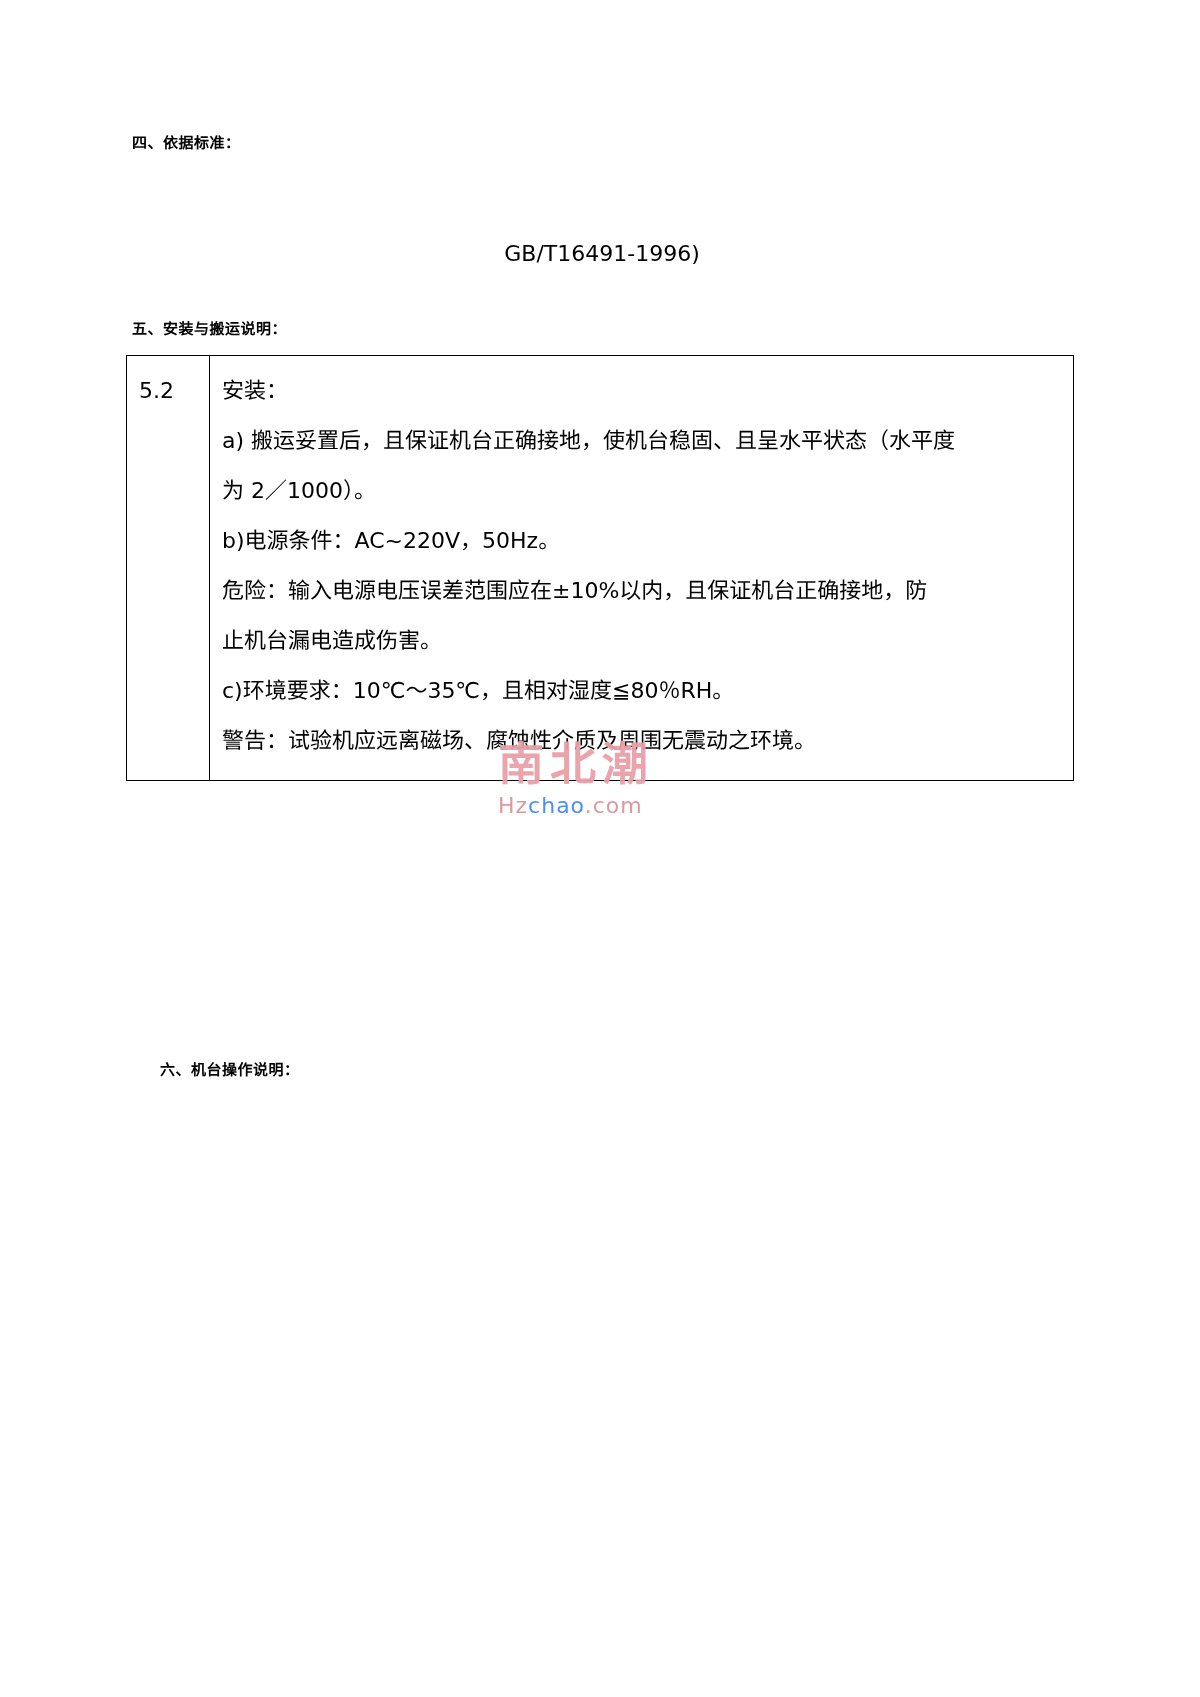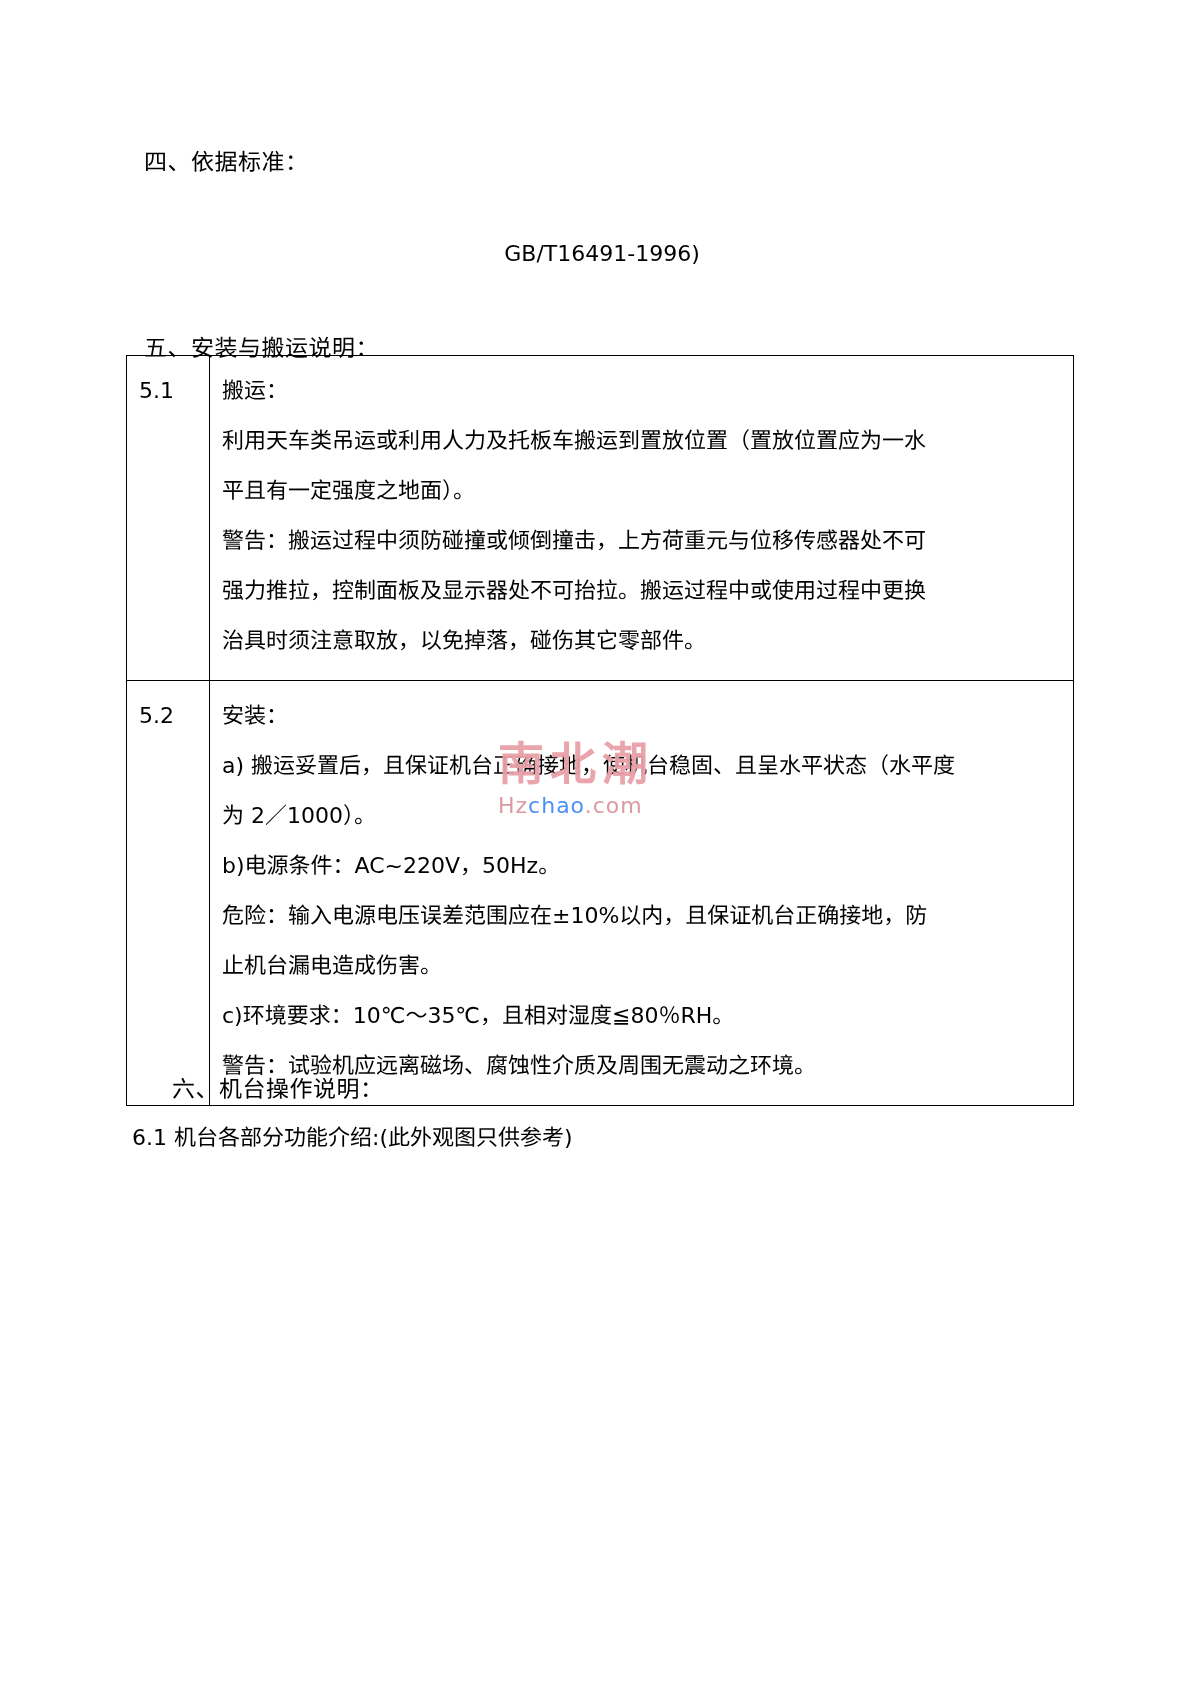--- a/index.html
+++ b/index.html
@@ -21,24 +21,24 @@
     left: 0; top: 0;
     width: 1200px;
     height: 1697px;
     box-sizing: border-box;
     padding: 120px 132px 0 132px;
   }
 
   
   .section-heading {
     font-family: "DejaVu Sans", "Liberation Sans", sans-serif;
-    font-weight: normal;
-    font-size: 23px;
+    font-weight: bold;
+    font-size: 15px;
     letter-spacing: 0.5px;
-    margin: 12px;
+    margin: 0;
   }
   .h-sec4 {
     position: absolute;
     left: 132px;
     top: 131px;
   }
   .h-sec5 {
     position: absolute;
     left: 132px;
     top: 317px;
@@ -158,31 +158,20 @@
   <h2 class="section-heading h-sec4">四、依据标准：</h2>
 
   <p class="para p-standard-2">GB/T16491-1996)</p>
 
   <h2 class="section-heading h-sec5">五、安装与搬运说明：</h2>
 
   <div class="table-wrap">
     <table class="doc-table">
       <tbody>
         <tr>
-          <td class="num-cell">5.1</td>
-          <td class="body-cell">
-            <p>搬运：</p>
-            <p>利用天车类吊运或利用人力及托板车搬运到置放位置（置放位置应为一水</p>
-            <p>平且有一定强度之地面）。</p>
-            <p>警告：搬运过程中须防碰撞或倾倒撞击，上方荷重元与位移传感器处不可</p>
-            <p>强力推拉，控制面板及显示器处不可抬拉。搬运过程中或使用过程中更换</p>
-            <p>治具时须注意取放，以免掉落，碰伤其它零部件。</p>
-          </td>
-        </tr>
-        <tr>
           <td class="num-cell">5.2</td>
           <td class="body-cell">
             <p>安装：</p>
             <p>a) 搬运妥置后，且保证机台正确接地，使机台稳固、且呈水平状态（水平度</p>
             <p>为 2／1000）。</p>
             <p>b)电源条件：AC~220V，50Hz。</p>
             <p>危险：输入电源电压误差范围应在±10%以内，且保证机台正确接地，防</p>
             <p>止机台漏电造成伤害。</p>
             <p>c)环境要求：10℃～35℃，且相对湿度≦80％RH。</p>
             <p>警告：试验机应远离磁场、腐蚀性介质及周围无震动之环境。</p>
@@ -193,16 +182,15 @@
   </div>
 
   <div class="watermark">
     <div class="wm-cn">南北潮</div>
     <div class="wm-en">
       <span>Hz</span><span class="dot">chao</span><span>.com</span>
     </div>
   </div>
 
   <h2 class="section-heading h-sec6">六、机台操作说明：</h2>
-  <p class="para p-6-1">6.1  机台各部分功能介绍:(此外观图只供参考)</p>
 
 
 </div>
 
 </body></html>

